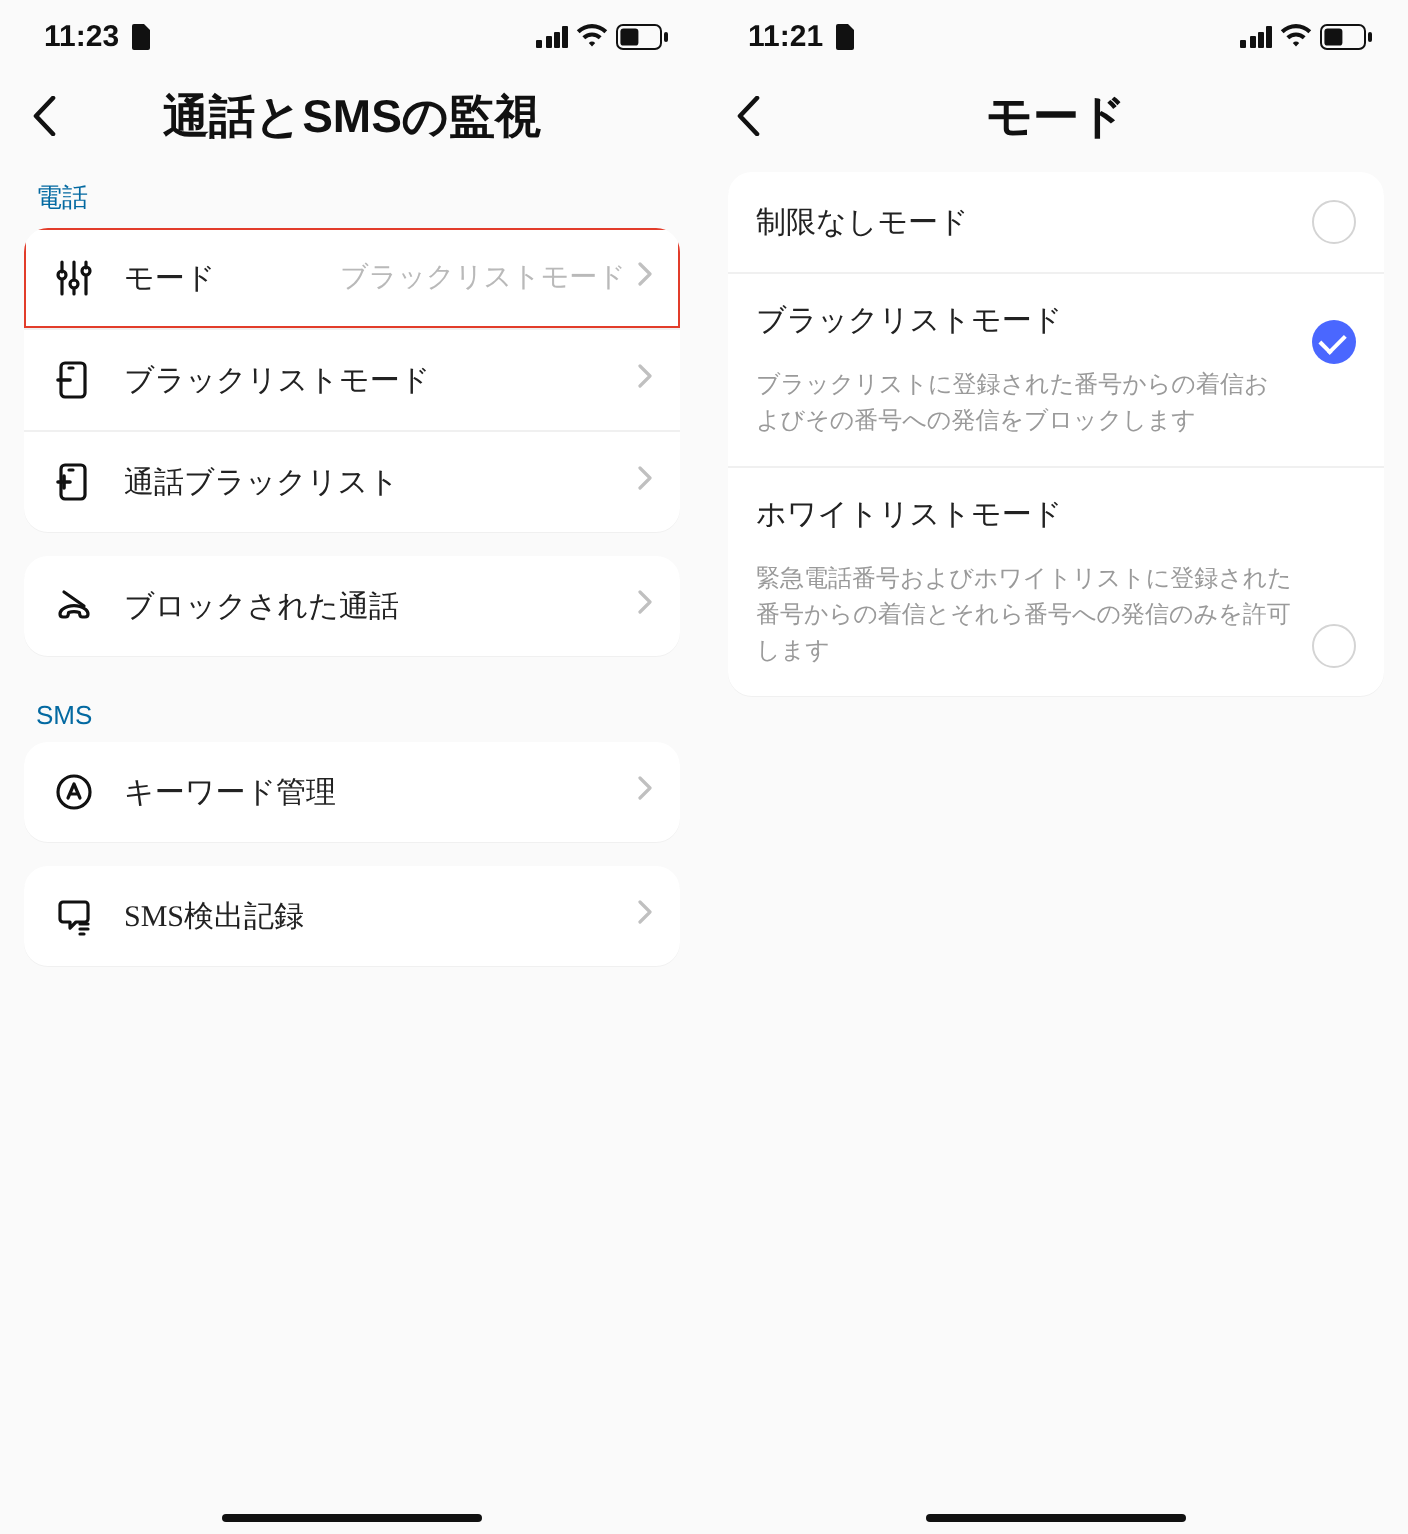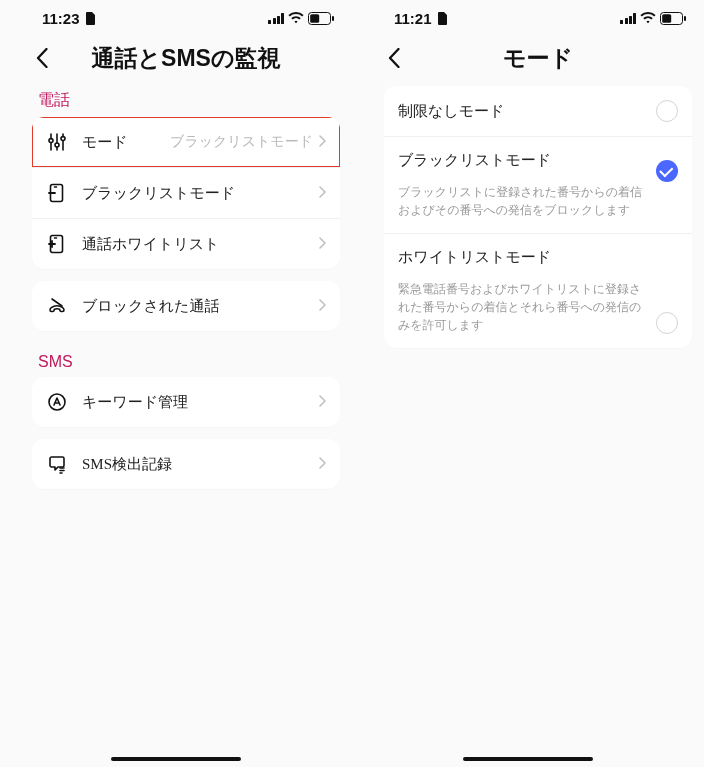--- a/index.html
+++ b/index.html
@@ -1,35 +1,35 @@
 <!DOCTYPE html>
 <html><head>
 <meta charset="utf-8">
 <style>
   * { box-sizing:border-box; -webkit-font-smoothing:antialiased; }
   body { margin:0; background:#fff; font-family:-apple-system,"Hiragino Kaku Gothic ProN","Hiragino Sans",Meiryo,sans-serif; }
   .canvas { width:704px; height:767px; position:relative; overflow:hidden; background:#fff; display:flex; }
-  .phone { width:352px; height:767px; background:#fafafa; position:relative; display:flex; flex-direction:column;padding-left:20px; }
+  .phone { width:352px; height:767px; background:#fafafa; position:relative; display:flex; flex-direction:column; }
   .divider-v { width:1px; background:#e0e0e0; position:absolute; left:352px; top:0; bottom:0; }
 
   
   .status { height:36px; display:flex; align-items:center; justify-content:space-between; padding:0 18px 0 22px; font-weight:600; font-size:15px; color:#111; }
   .status .left { display:flex; align-items:center; gap:6px; }
   .status .right { display:flex; align-items:center; gap:4px; }
   .status .sim { width:10px; height:13px; }
   .status svg { display:block; }
 
   
   .nav { height:44px; display:flex; align-items:center; position:relative; }
   .back { width:44px; height:44px; display:flex; align-items:center; justify-content:center; cursor:pointer; }
   .nav-title { position:absolute; left:0; right:0; text-align:center; font-size:23px; font-weight:700; color:#111; pointer-events:none; }
 
   
   .content { flex:1; overflow:auto; padding:0 12px 12px; }
-  .section-label { font-size:16px; color:#be185d; padding:10px 6px 6px; }
+  .section-label { font-size:13px; color:#0369a1; padding:10px 6px 6px; }
   .card { background:#fff; border-radius:12px; overflow:hidden; margin-bottom:12px; box-shadow:0 0.5px 0 rgba(0,0,0,0.04);font-family:Liberation Serif, serif; }
   .row { display:flex; align-items:center; padding:14px 14px; min-height:50px; position:relative; cursor:default; }
   .row + .row { border-top:1px solid #f0f0f0; }
   .row .icon { width:22px; height:22px; margin-right:14px; flex:none; display:flex; align-items:center; justify-content:center; }
   .row .label { flex:1; font-size:15px; color:#222; font-weight:500; }
   .row .value { font-size:14px; color:#b9b9b9; margin-right:6px; }
   .row .chev { flex:none; }
   .row.highlight { outline:2px solid #e23c2a; outline-offset:-1px; }
   .row .desc { font-size:12px; color:#9a9a9a; line-height:1.5; margin-top:13px; }
   .row .col { display:flex; flex-direction:column; flex:1; }
@@ -123,21 +123,21 @@
               </svg></span>
         </div>
         <div class="row">
           <span class="icon">
             <svg width="20" height="20" viewBox="0 0 20 20" fill="none" stroke="#111" stroke-width="1.6" stroke-linejoin="round">
                 <rect x="3.5" y="1.5" width="12" height="17" rx="2"></rect>
                 <path d="M7.5 4h2" stroke-linecap="round"></path>
                 <path d="M2 10h6M5 7v6" stroke-linecap="round" stroke-width="1.8"></path>
               </svg>
           </span>
-          <span class="label">通話ホワイトリスト</span>
+          <span class="label">通話ブラックリスト</span>
           <span class="chev"><svg width="7" height="12" viewBox="0 0 7 12">
                 <path d="M1 1l5 5-5 5" fill="none" stroke="#c0c0c0" stroke-width="1.6" stroke-linecap="round" stroke-linejoin="round"></path>
               </svg></span>
         </div>
       </div>
 
       <div class="card">
         <div class="row">
           <span class="icon">
             <svg width="20" height="20" viewBox="0 0 20 20" fill="none" stroke="#111" stroke-width="1.6" stroke-linecap="round" stroke-linejoin="round">

